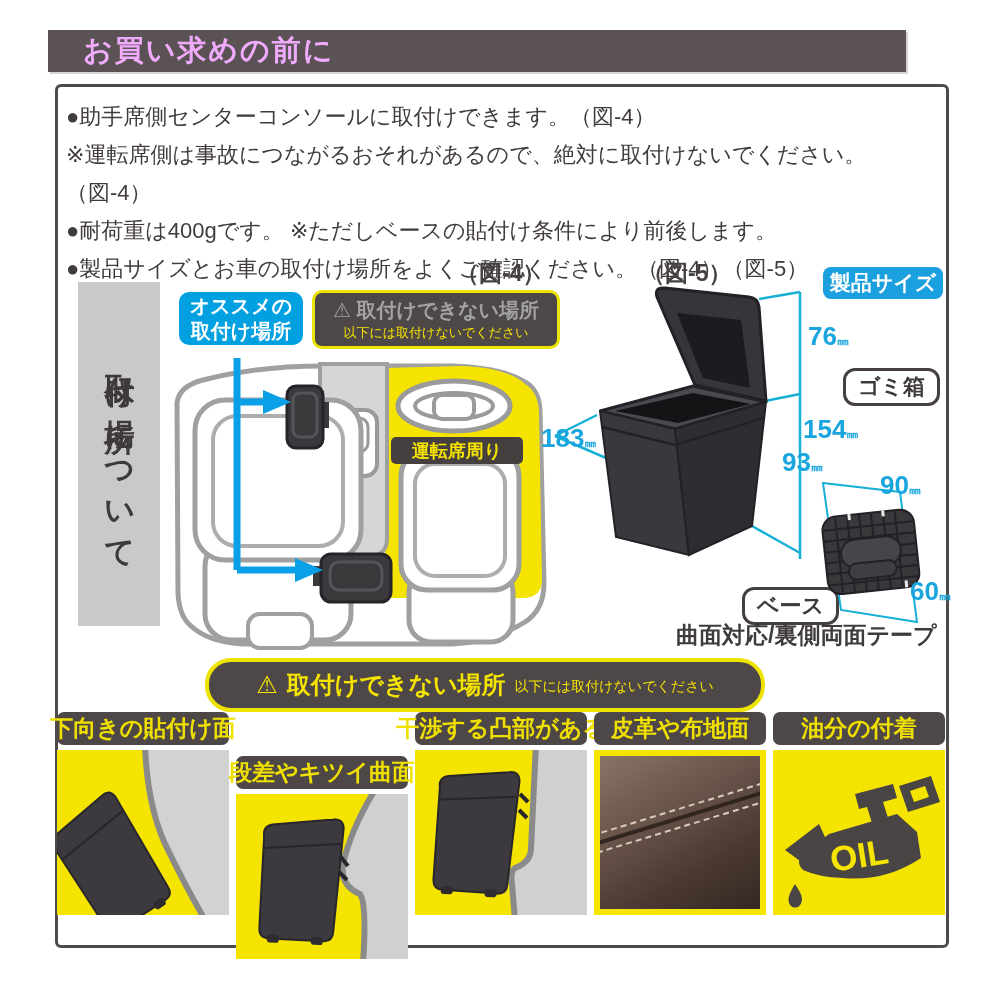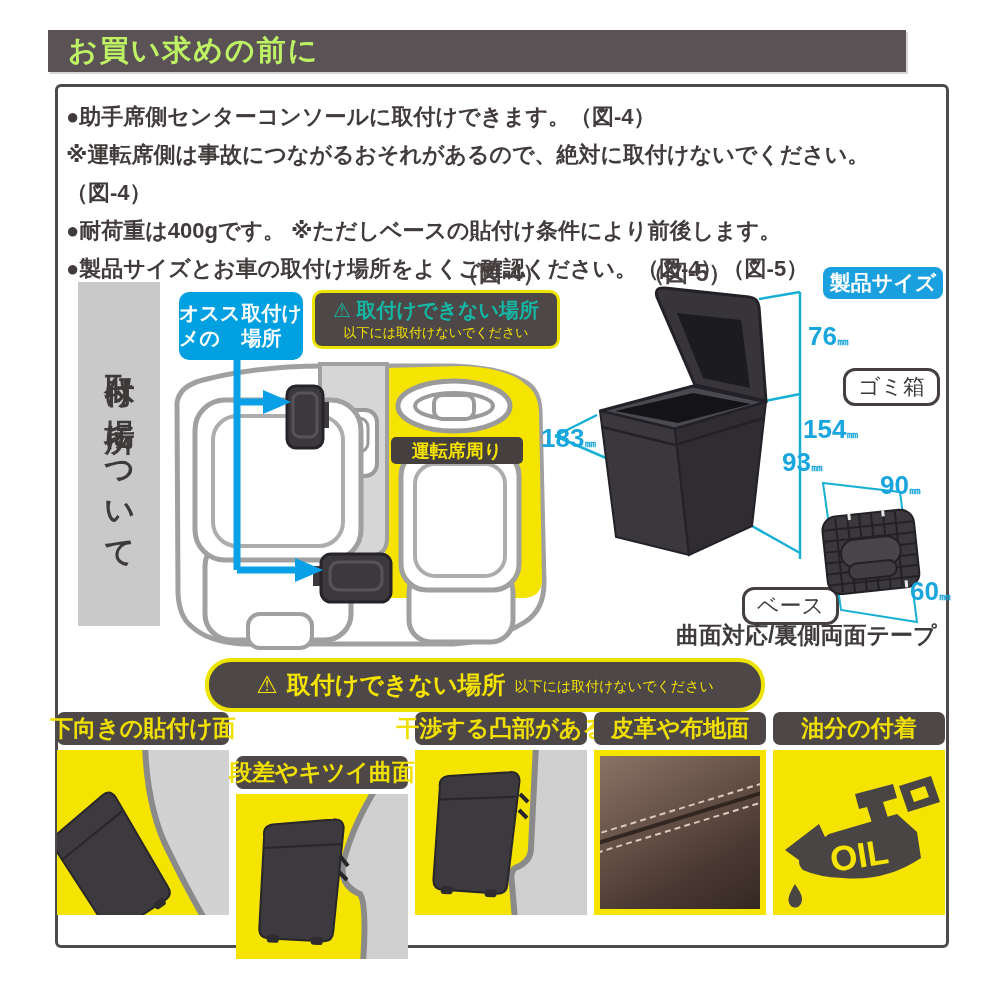--- a/index.html
+++ b/index.html
@@ -3,52 +3,52 @@
 <meta charset="utf-8">
 <style>
   html,body{margin:0;padding:0;background:#fff;}
   .page{position:relative;width:1000px;height:1000px;background:#fff;overflow:hidden;
         font-family:"Liberation Sans","DejaVu Sans",sans-serif;color:#3f3a3a;}
   .abs{position:absolute;}
 
   
   .header-bar{left:48px;top:30px;width:858px;height:42px;background:#5a5254;
               display:flex;align-items:center;box-shadow:2px 2px 0 rgba(90,82,84,.25);}
-  .header-bar .t{color:#bef264;font-size:29px;font-weight:bold;padding-left:20px;letter-spacing:2px;}
+  .header-bar .t{color:#f0abfc;font-size:29px;font-weight:bold;padding-left:20px;letter-spacing:2px;margin-left:15px;}
 
   
   .content-box{left:55px;top:84px;width:888px;height:858px;border:3px solid #4e4a4a;border-radius:6px;background:#fff;}
 
   
-  .notes{left:66px;top:98px;width:860px;font-size:22px;font-weight:700;line-height:38px;color:#413b3b;}
+  .notes{left:66px;top:98px;width:860px;font-size:22px;font-weight:400;line-height:38px;color:#413b3b;}
 
   
   .v-label{left:78px;top:282px;width:82px;height:344px;background:#c9c9c9;
            display:flex;align-items:center;justify-content:center;}
   .v-label span{writing-mode:vertical-rl;text-orientation:upright;font-size:30px;font-weight:bold;color:#3f3a3a;letter-spacing:4px;}
 
   .fig-caption{font-size:23px;font-weight:600;color:#474040;}
 
   
-  .rec-badge{left:179px;top:292px;width:124px;height:68px;background:#00a0e1;border-radius:10px;
-             display:flex;align-items:center;justify-content:center;
+  .rec-badge{left:179px;top:292px;width:124px;height:53px;background:#00a0e1;border-radius:10px;
+             display:flex;flex-direction:column;align-items:center;justify-content:center;
              color:#fff;font-size:20px;font-weight:bold;line-height:25px;z-index:5;}
   .ng-badge{left:312px;top:290px;width:230px;background:#4d4747;border:3px solid #ece300;border-radius:10px;
             padding:4px 6px;display:flex;flex-direction:column;align-items:center;z-index:5;}
-  .ng-badge .l1{color:#14b8a6;font-size:20px;font-weight:bold;white-space:nowrap;}
+  .ng-badge .l1{color:#a3a3a3;font-size:20px;font-weight:bold;white-space:nowrap;}
   .ng-badge .l2{color:#f5e300;font-size:13px;white-space:nowrap;}
 
   .driver-badge{left:391px;top:437px;width:132px;height:27px;background:#453f3f;border-radius:5px;
                 display:flex;align-items:center;justify-content:center;color:#f5e300;font-size:18px;font-weight:bold;z-index:6;}
 
   
   .size-badge{left:823px;top:267px;width:120px;height:32px;background:#1a9fdf;border-radius:8px;
               display:flex;align-items:center;justify-content:center;color:#fff;font-size:21px;font-weight:bold;}
   .outline-badge{border:3px solid #45403f;border-radius:12px;background:#fff;color:#3f3b3b;
-                 font-size:22px;font-weight:normal;padding:1px 12px;white-space:nowrap;}
+                 font-size:22px;font-weight:bold;padding:1px 12px;white-space:nowrap;}
   .dim{color:#19a5dd;font-weight:bold;font-size:26px;white-space:nowrap;z-index:4;}
   .dim .u{font-size:12px;font-weight:bold;}
   .base-note{font-size:23px;font-weight:600;color:#3f3b3b;}
 
   
   .banner{left:205px;top:658px;width:552px;height:46px;background:#4d4747;border:4px solid #ece300;border-radius:26px;
           display:flex;align-items:center;justify-content:center;gap:9px;}
   .banner .sym{color:#f5e300;font-size:24px;line-height:1;}
   .banner .t1{color:#f5e300;font-size:24px;font-weight:bold;white-space:nowrap;}
   .banner .t2{color:#f5e300;font-size:14px;white-space:nowrap;padding-top:4px;}

